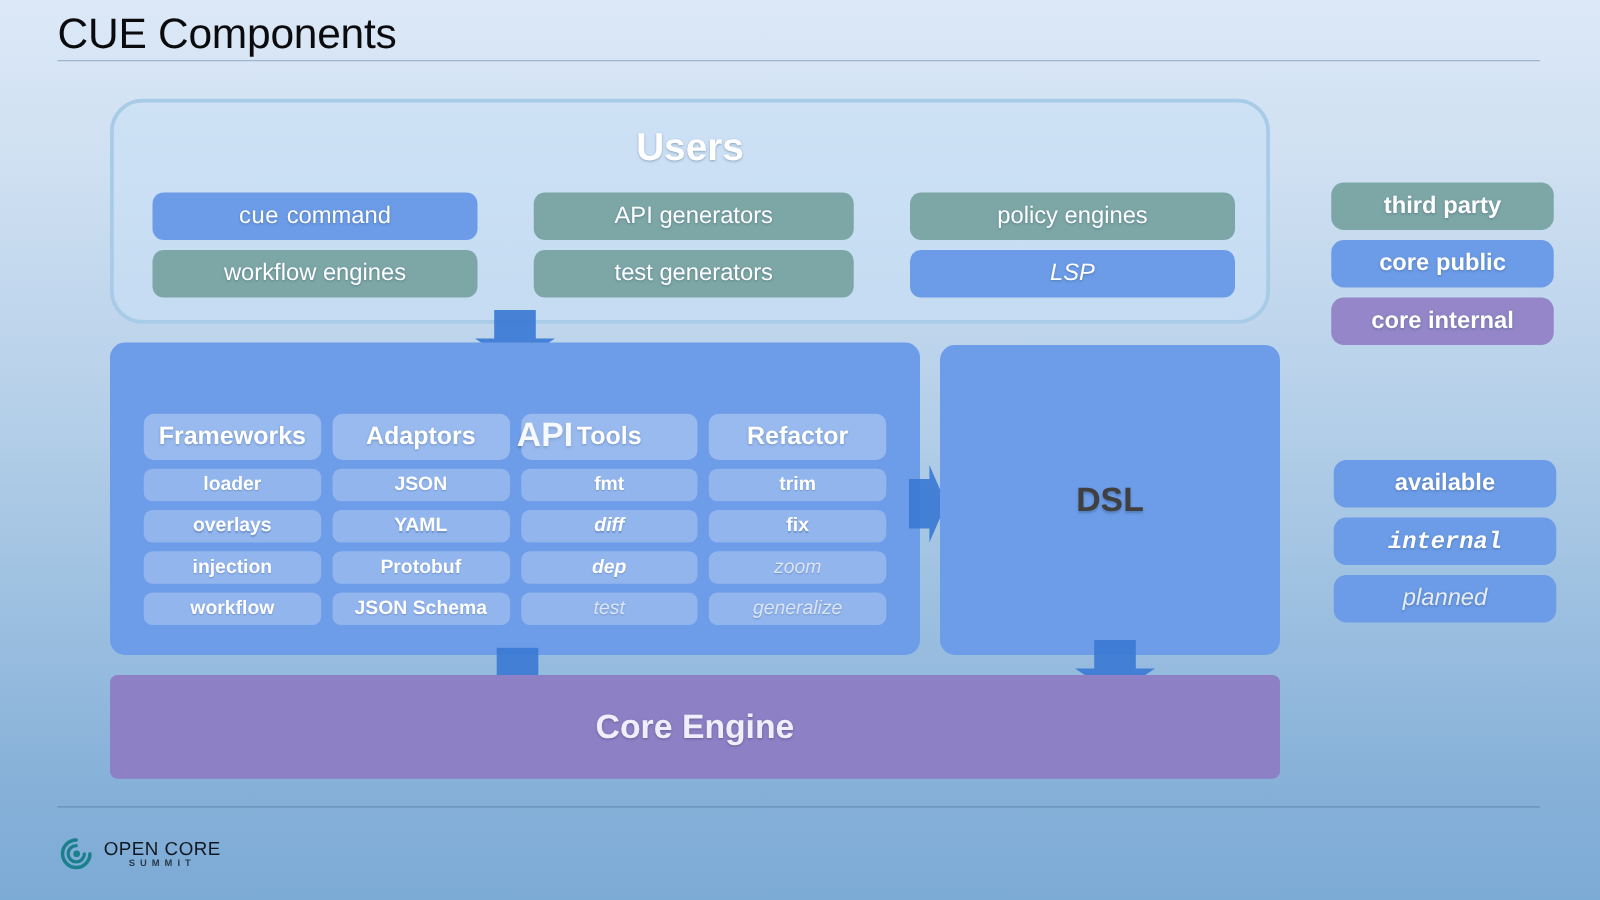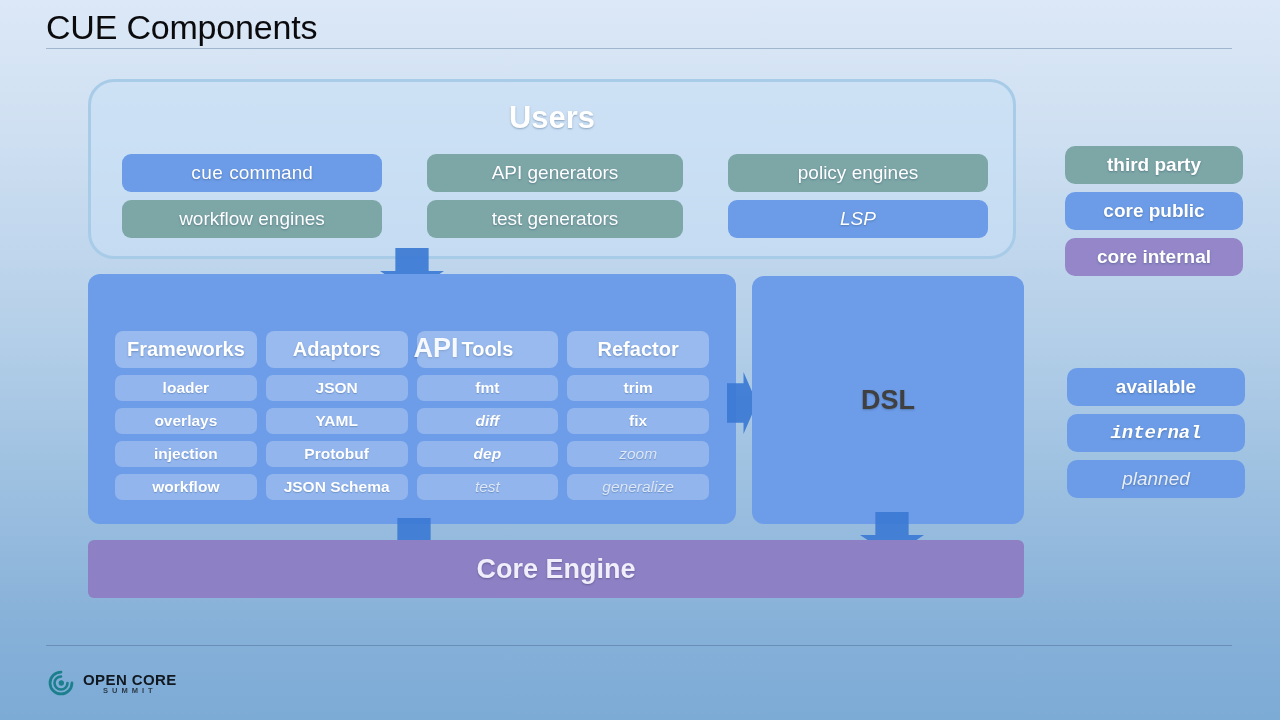--- a/index.html
+++ b/index.html
@@ -181,21 +181,21 @@
     text-shadow: 0 1px 2px rgba(50,85,125,0.45);
     text-align: center;
   }
 
   
   .core-engine {
     position: absolute;
     left: 88px;
     top: 540px;
     width: 936px;
-    height: 58px;
+    height: 83px;
     background: #8d80c4;
     border-radius: 6px;
     display: flex;
     align-items: center;
     justify-content: center;
   }
   .core-label {
     font-size: 27px;
     font-weight: bold;
     color: #f0eefb;
@@ -255,21 +255,21 @@
     left: 48px;
     top: 670px;
     display: flex;
     align-items: center;
     gap: 9px;
   }
   .logo-mark { width: 26px; height: 26px; flex: none; }
   .logo-text { display: flex; flex-direction: column; line-height: 1; }
   .logo-main {
     font-size: 15px;
-    font-weight: bold;
+    font-weight: normal;
     color: #101820;
     letter-spacing: 0.4px;
   }
   .logo-sub {
     font-size: 7.5px;
     font-weight: bold;
     color: #2b3a47;
     letter-spacing: 4px;
     margin-top: 0;
     text-align: center;

